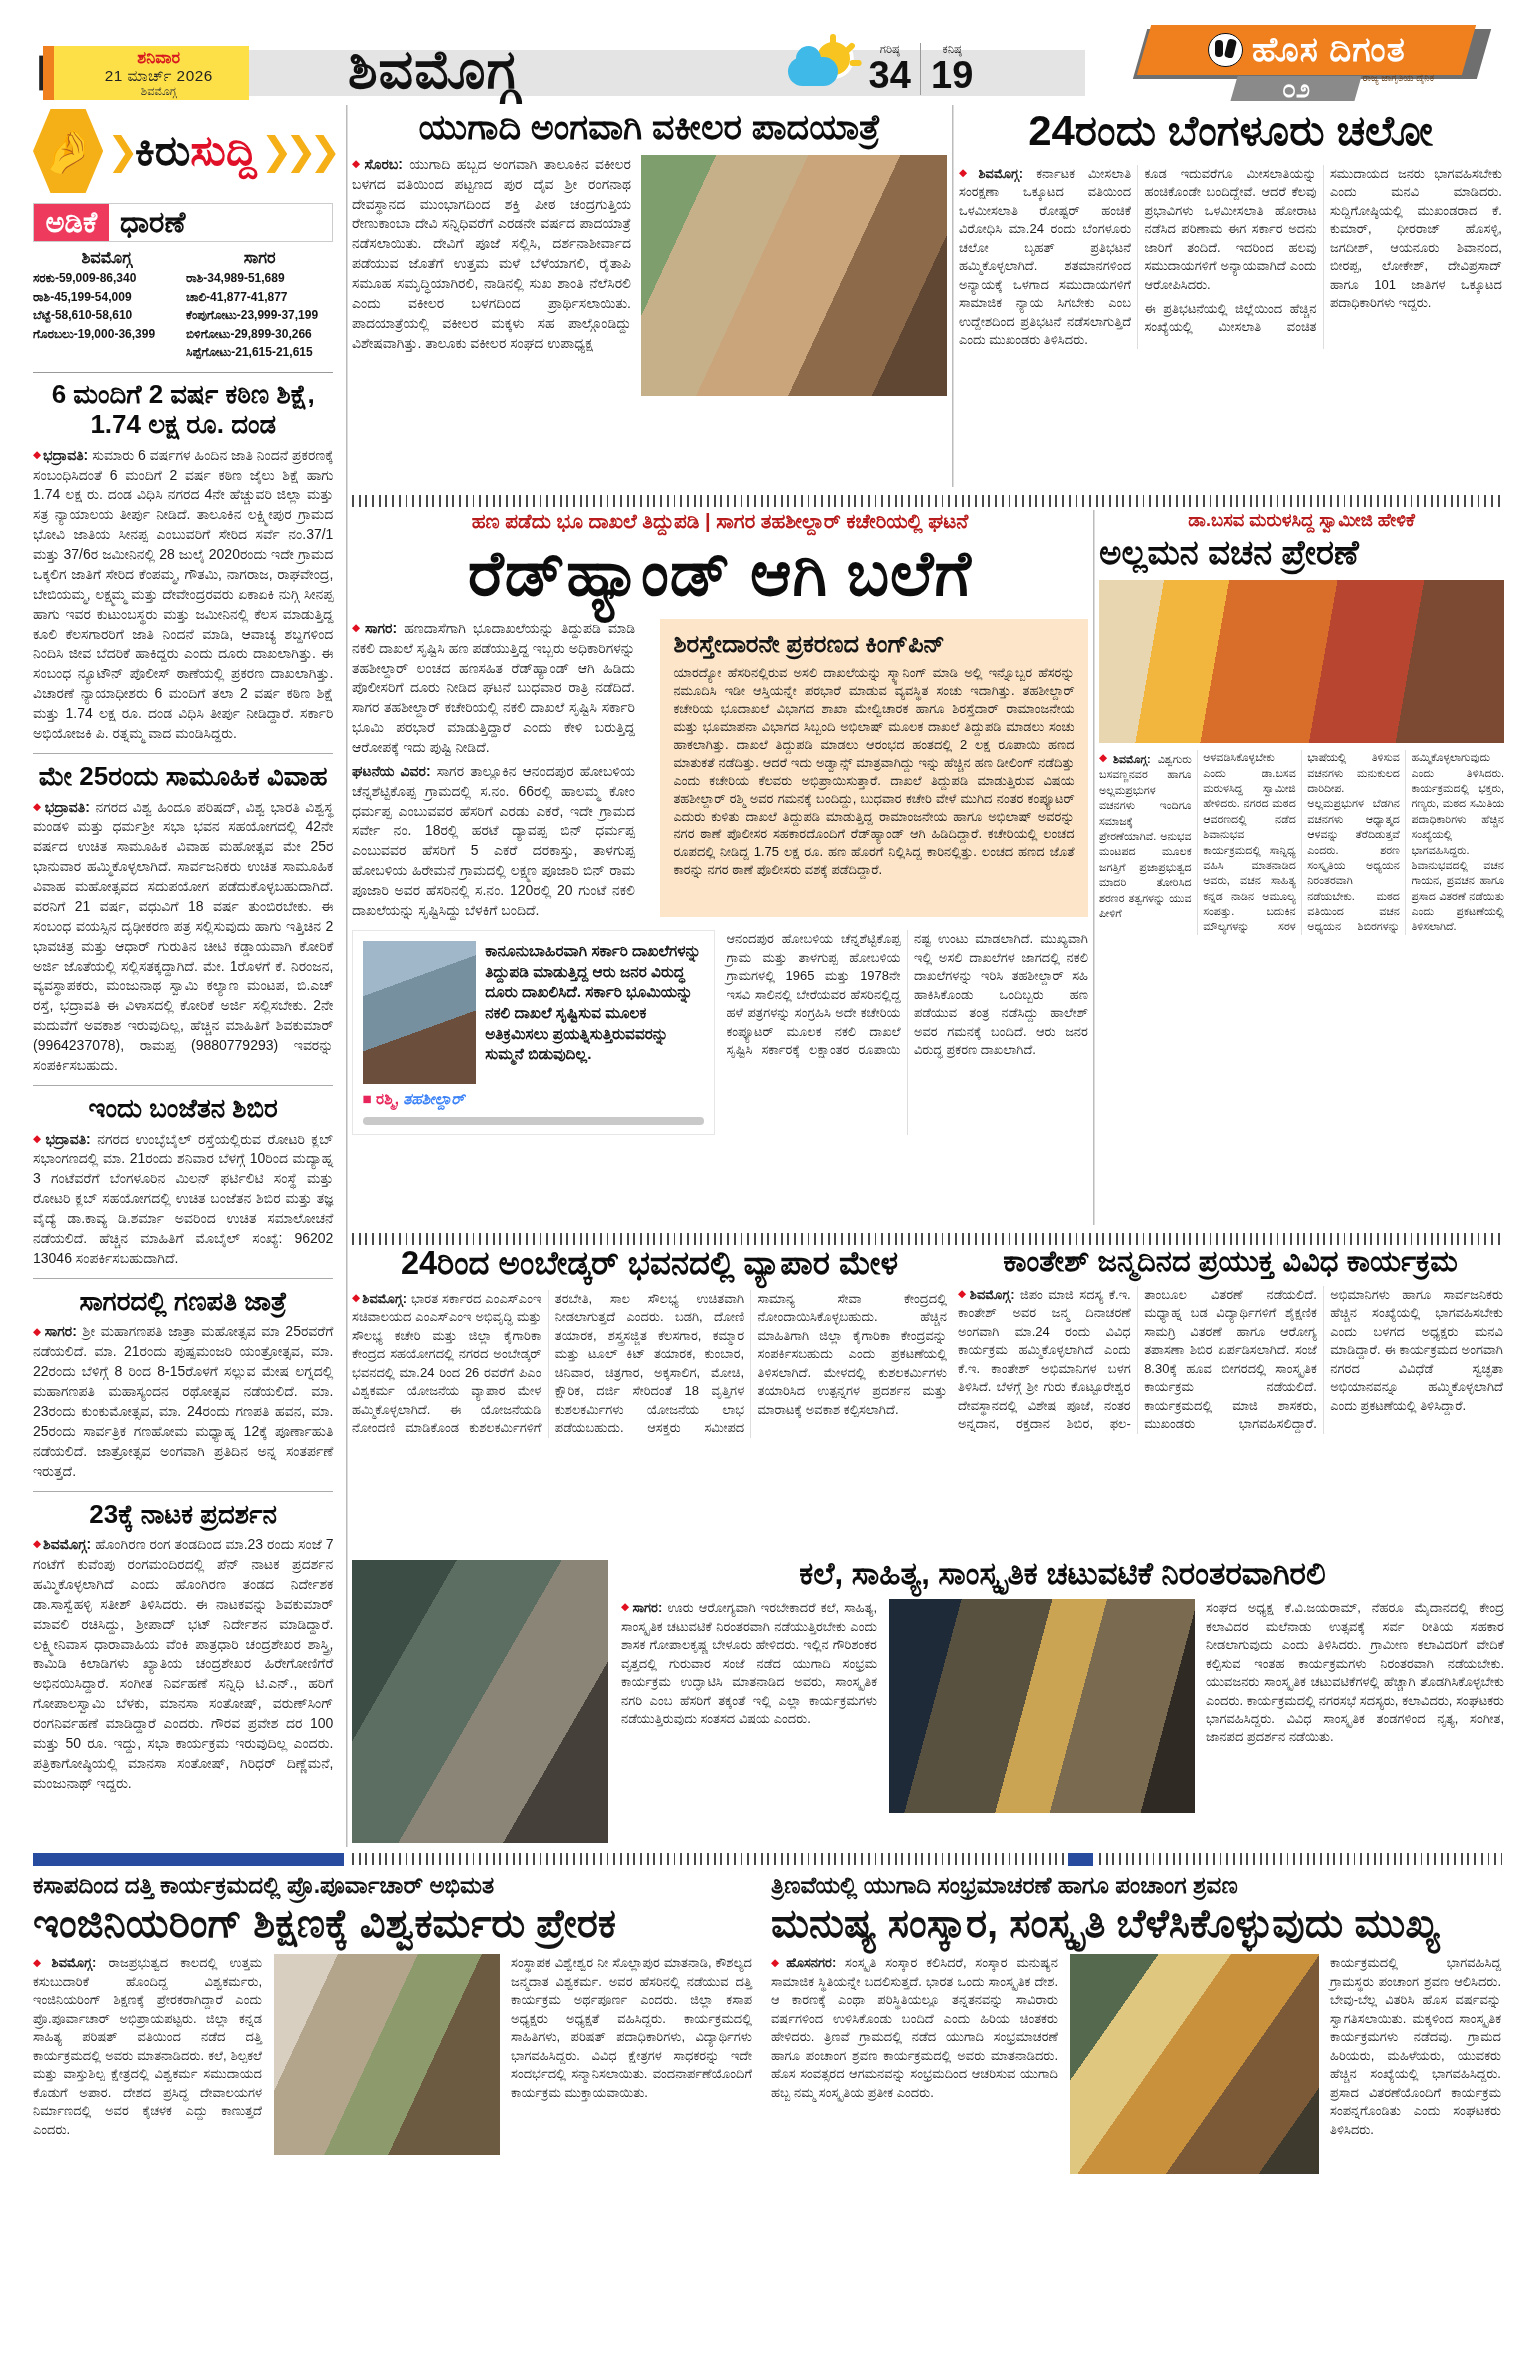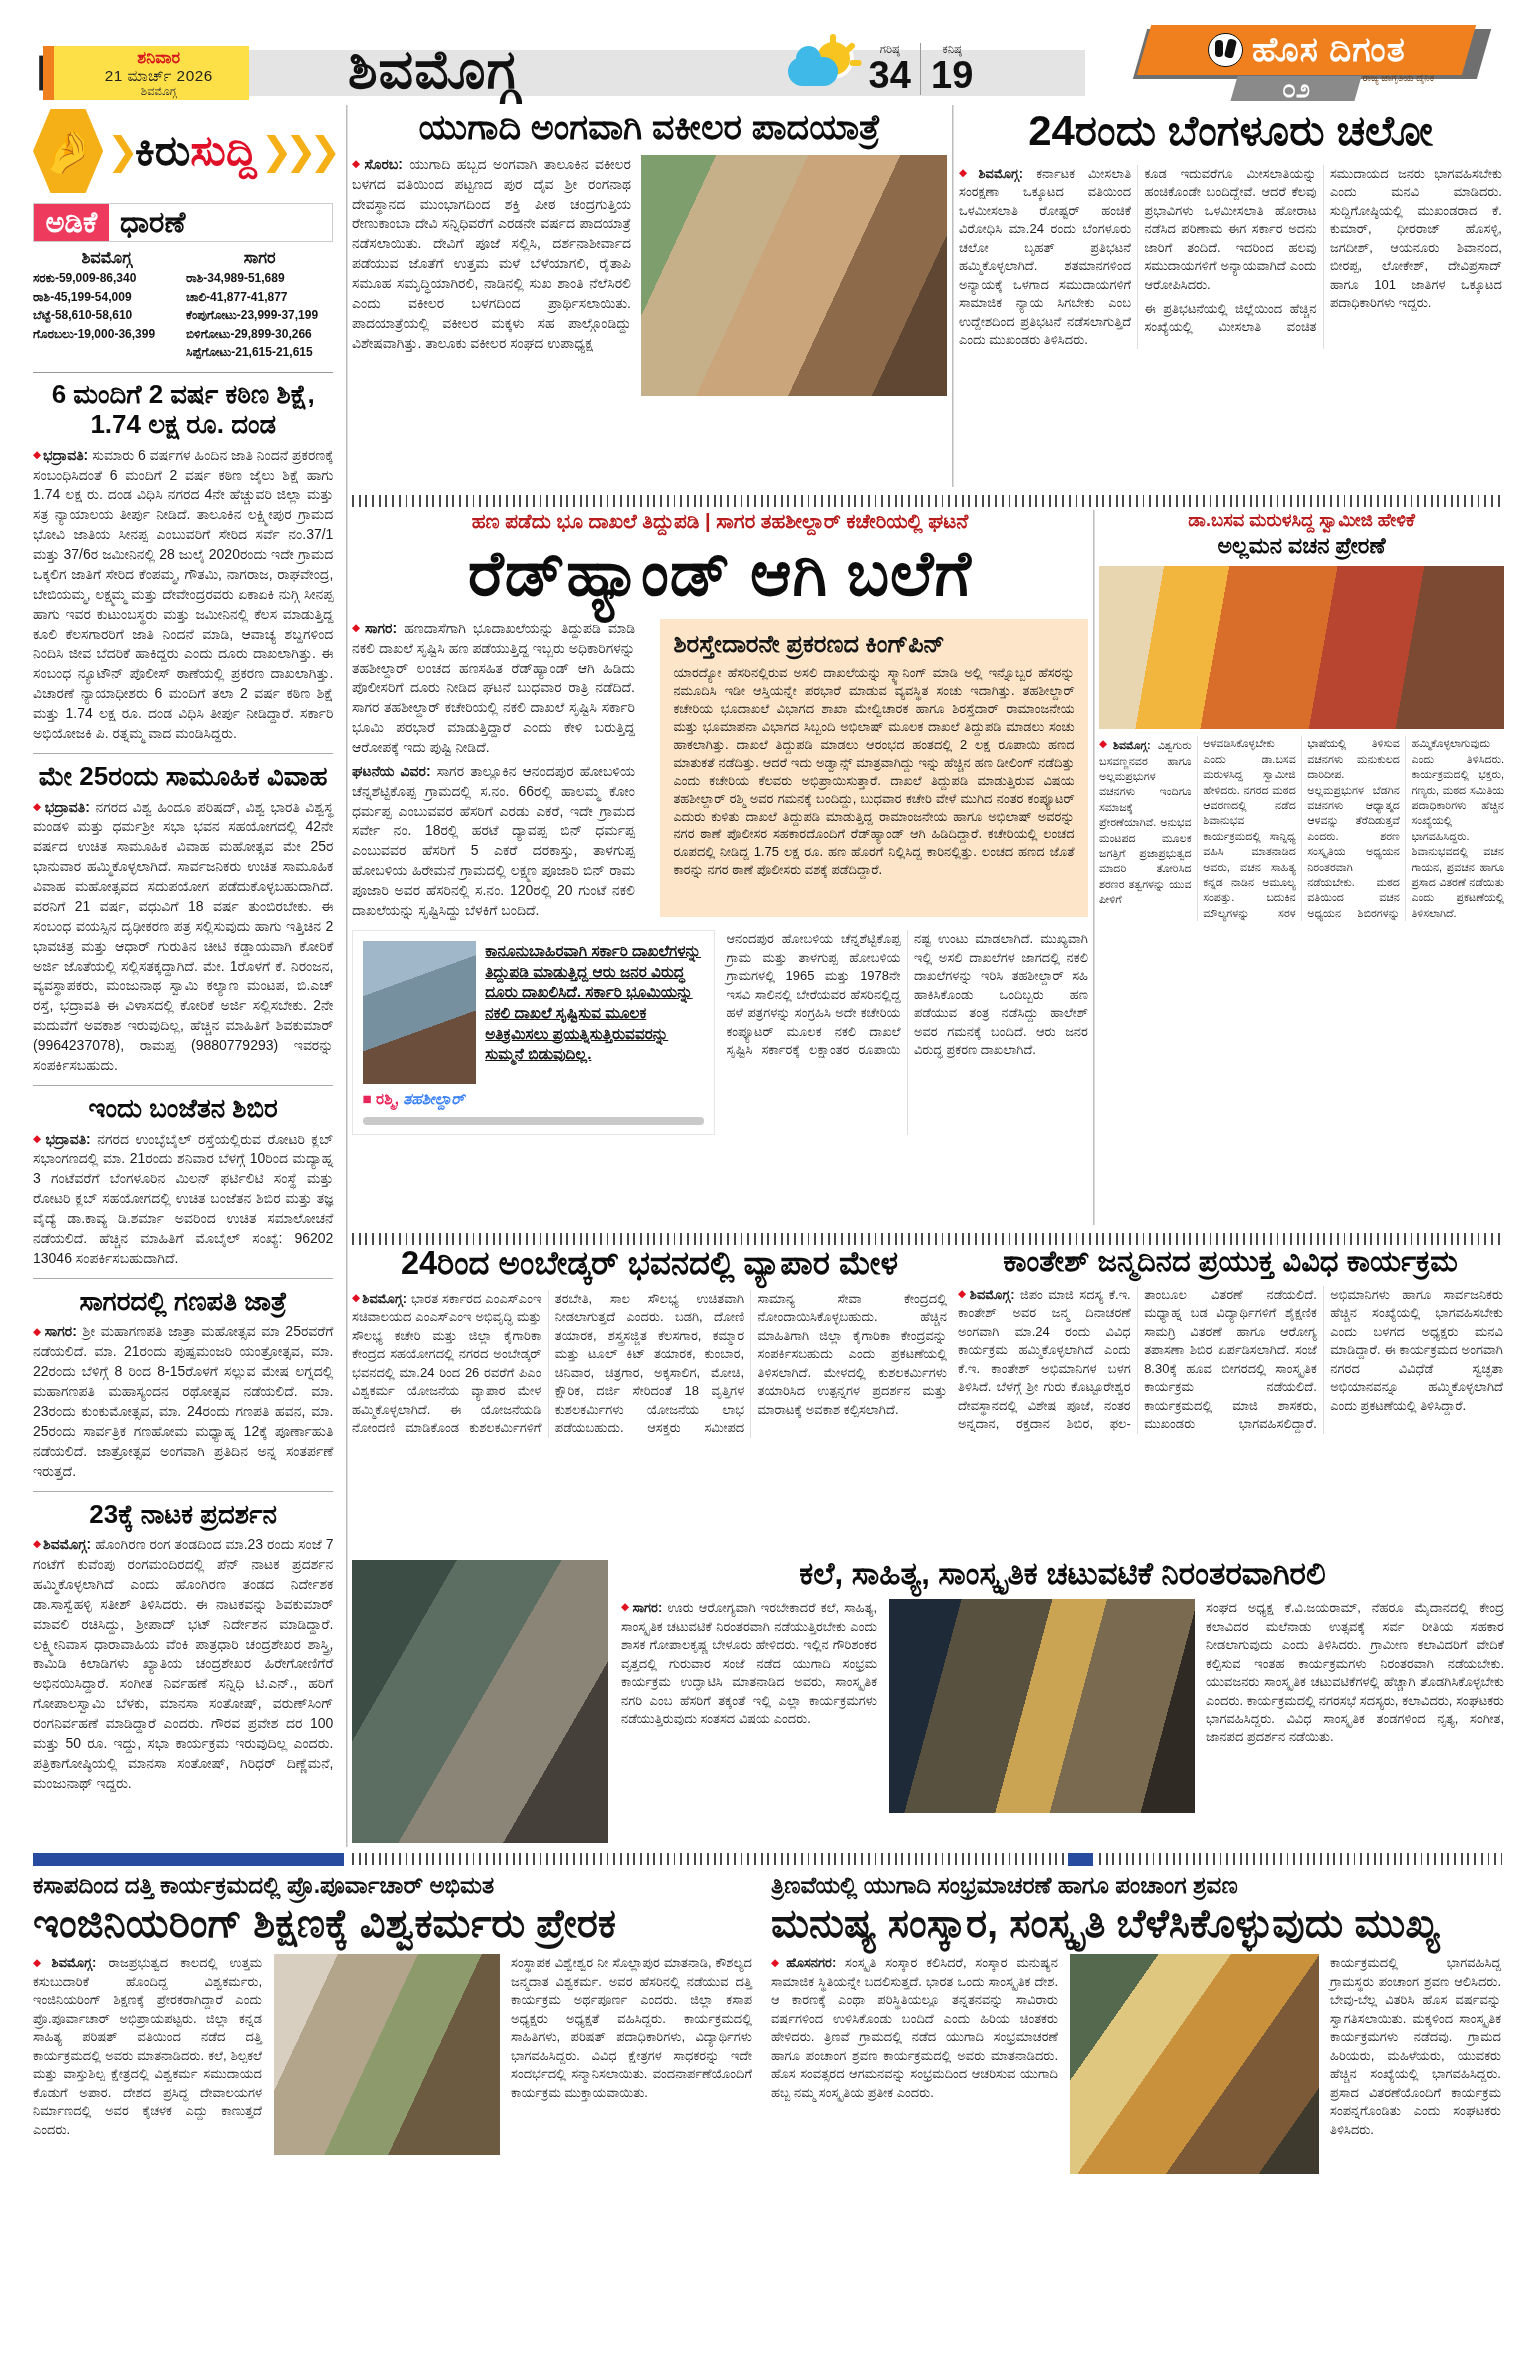--- a/index.html
+++ b/index.html
@@ -95,31 +95,31 @@
   .center{position:absolute;left:352px;top:510px;width:736px;height:715px;}
   .center .strap{font-size:20px;text-align:center;margin-bottom:3.8px;}
   .center .art-head{font-size:63px;text-align:center;margin-bottom:9.6px;letter-spacing:1px;}
   .c-row1{display:flex;gap:25px;}
   .c-txtA{width:283px;}
   .kingpin{flex:1;background:#fce5c8;padding:11.5px 13.4px;box-sizing:border-box;height:298px;}
   .kingpin h3{font-size:24px;font-weight:900;margin-bottom:5.7px;}
   .kingpin p{font-size:13px;line-height:1.38;text-align:justify;}
   .c-row2{display:flex;gap:11.5px;margin-top:9.6px;}
   .quote{width:363px;border:1px solid #e6e6e6;padding:9.6px;box-sizing:border-box;}
-  .quote-in{display:flex;gap:9.6px;text-decoration:underline;}
+  .quote-in{display:flex;gap:9.6px;}
   .q-photo{width:113px;height:143px;flex:none;}
   .q-txt{font-size:15.3px;font-weight:bold;line-height:1.35;}
   .q-attr{color:#e8255a;font-weight:900;font-size:15.3px;margin-top:5.7px;}
   .q-attr .sq{color:#e8255a;}
   .q-bar{height:7.6px;background:#c9c9c9;border-radius:3.8px;margin-top:9.6px;}
   .c-txtB{flex:1;}
   
   .rightmid{position:absolute;left:1099px;top:510px;width:405px;height:715px;}
   .rightmid .strap{font-size:18px;text-align:center;}
-  .rightmid .art-head{font-size:22px;text-align:center;margin:1.9px 0 7.6px 0;}
+  .rightmid .art-head{font-size:34px;text-align:left;margin:1.9px 0 7.6px 0;}
   .rm-photo{width:100%;height:163px;margin-bottom:7.6px;}
   .rm-body{font-size:11px;line-height:1.4;text-align:justify;}
   
   .band2l{position:absolute;left:352px;top:1245px;width:595px;height:304px;}
   .band2l .art-head{font-size:32.5px;text-align:center;margin-bottom:7.6px;}
   .band2r{position:absolute;left:958px;top:1245px;width:545px;height:304px;}
   .band2r .art-head{font-size:29px;text-align:center;margin-bottom:7.6px;}
   .band2 .body-txt{font-size:13px;}
   
   .b3photo{position:absolute;left:352px;top:1560px;width:256px;height:283px;}

